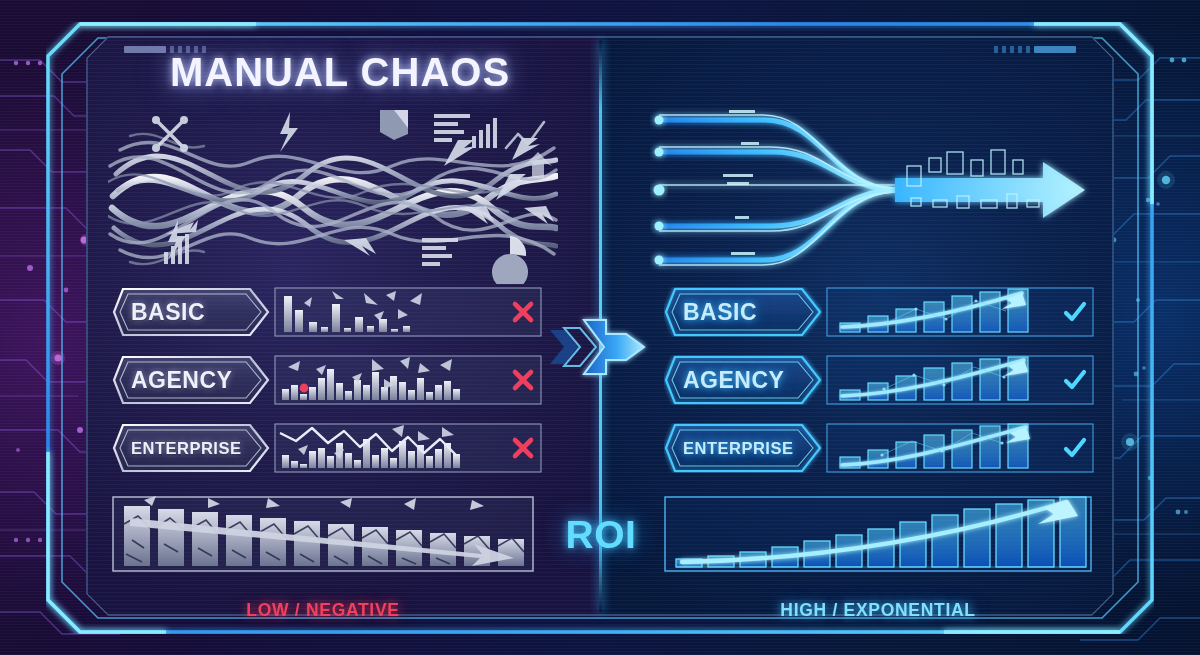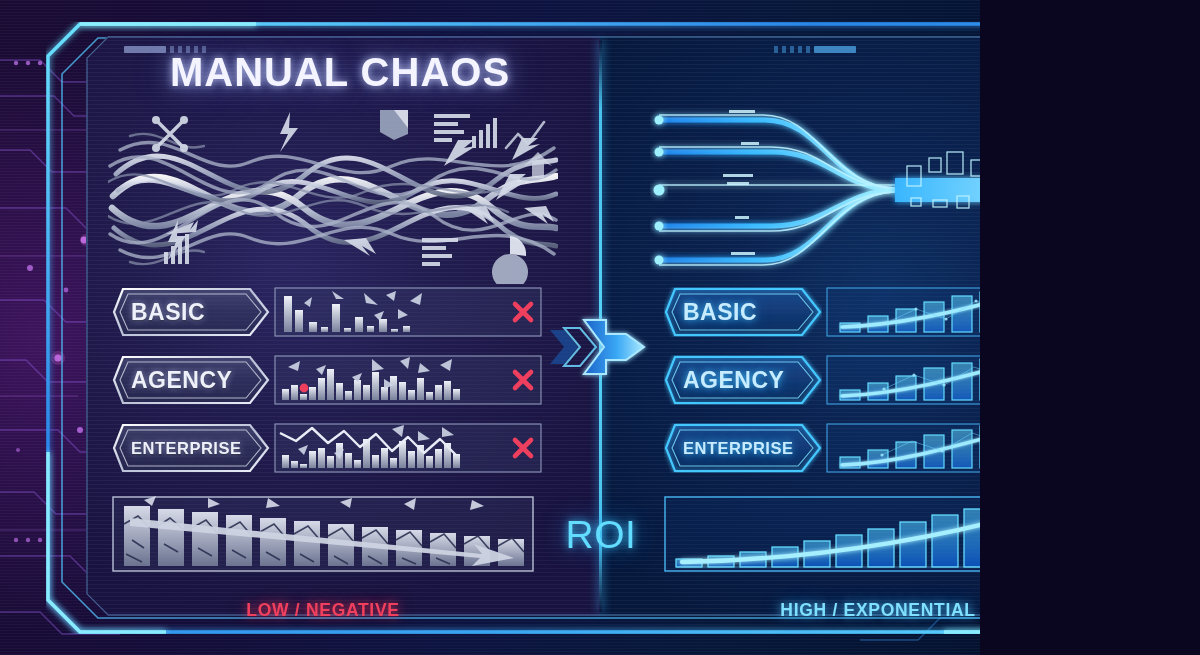--- a/index.html
+++ b/index.html
@@ -2,21 +2,21 @@
 <html><head>
 <meta charset="utf-8">
 <style>
   * { margin:0; padding:0; box-sizing:border-box; }
   html,body { width:1200px; height:655px; overflow:hidden; }
   body {
     background:#0a0620;
     font-family:"Liberation Sans", sans-serif;
     position:relative;
   }
-  .stage { position:absolute; inset:0; width:980px; height:655px; overflow:hidden; }
+  .stage { position:absolute; inset:0; width:1200px; height:655px; overflow:hidden; }
 
   
   .bg-base{
     position:absolute; inset:0;
     background:
       radial-gradient(ellipse 380px 420px at 4% 52%, rgba(150,40,190,.30), rgba(0,0,0,0) 70%),
       radial-gradient(ellipse 360px 420px at 97% 48%, rgba(20,110,230,.30), rgba(0,0,0,0) 70%),
       linear-gradient(100deg,#1a0b33 0%, #150c38 22%, #0d1340 50%, #06173a 74%, #041230 100%);
   }
   .scan{
@@ -136,21 +136,21 @@
   .center-arrow svg{ width:100%; height:100%; }
 
   
   .roi-left{ position:absolute; left:112px; top:496px; width:422px; height:76px; }
   .roi-left svg{ width:100%; height:100%; display:block; }
   .roi-right{ position:absolute; left:664px; top:496px; width:428px; height:76px; }
   .roi-right svg{ width:100%; height:100%; display:block; }
 
   .roi-word{
     position:absolute; left:545px; top:513px; width:112px;
-    text-align:center; font-size:39px; font-weight:400; letter-spacing:.5px;
+    text-align:center; font-size:39px; font-weight:700; letter-spacing:.5px;
     color:#62dcff;
     text-shadow:0 0 9px rgba(70,205,255,.95), 0 0 24px rgba(40,160,255,.65);
     z-index:6;
   }
 
   .roi-cap{
     position:absolute; font-size:17.5px; font-weight:700; letter-spacing:.7px;
     text-align:center; white-space:nowrap;margin-top:20px;
   }
   .roi-cap.low{

